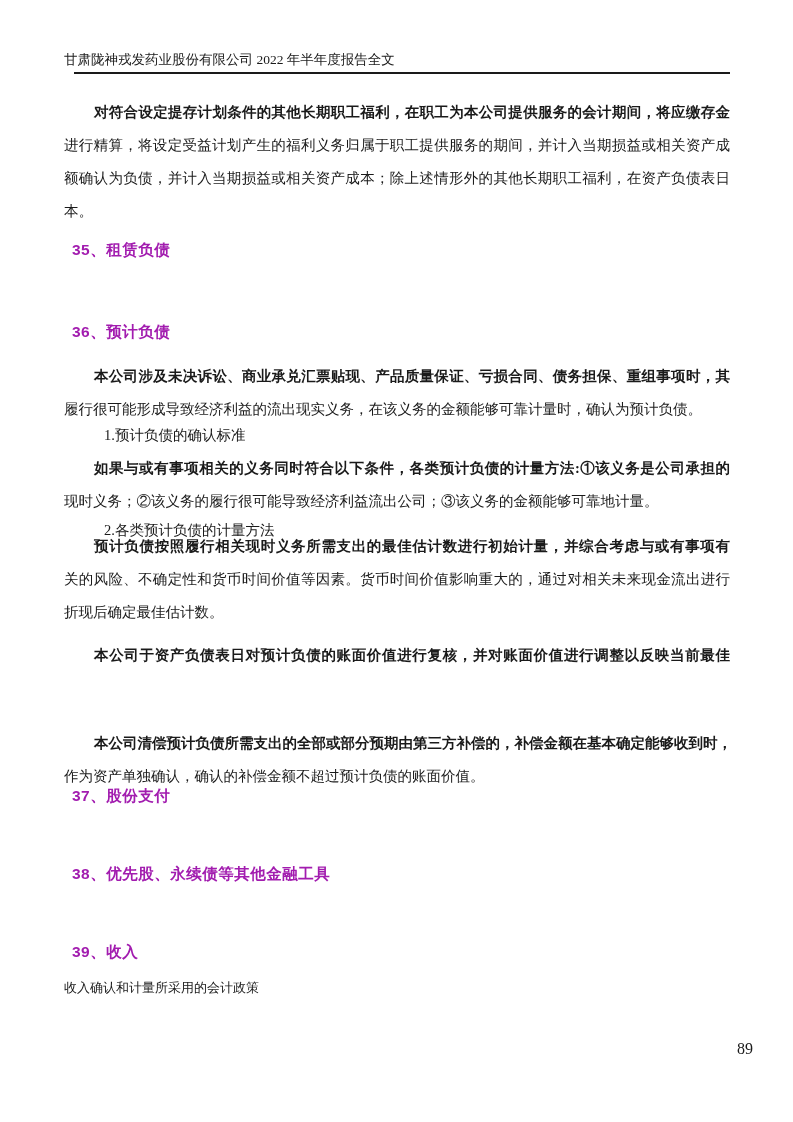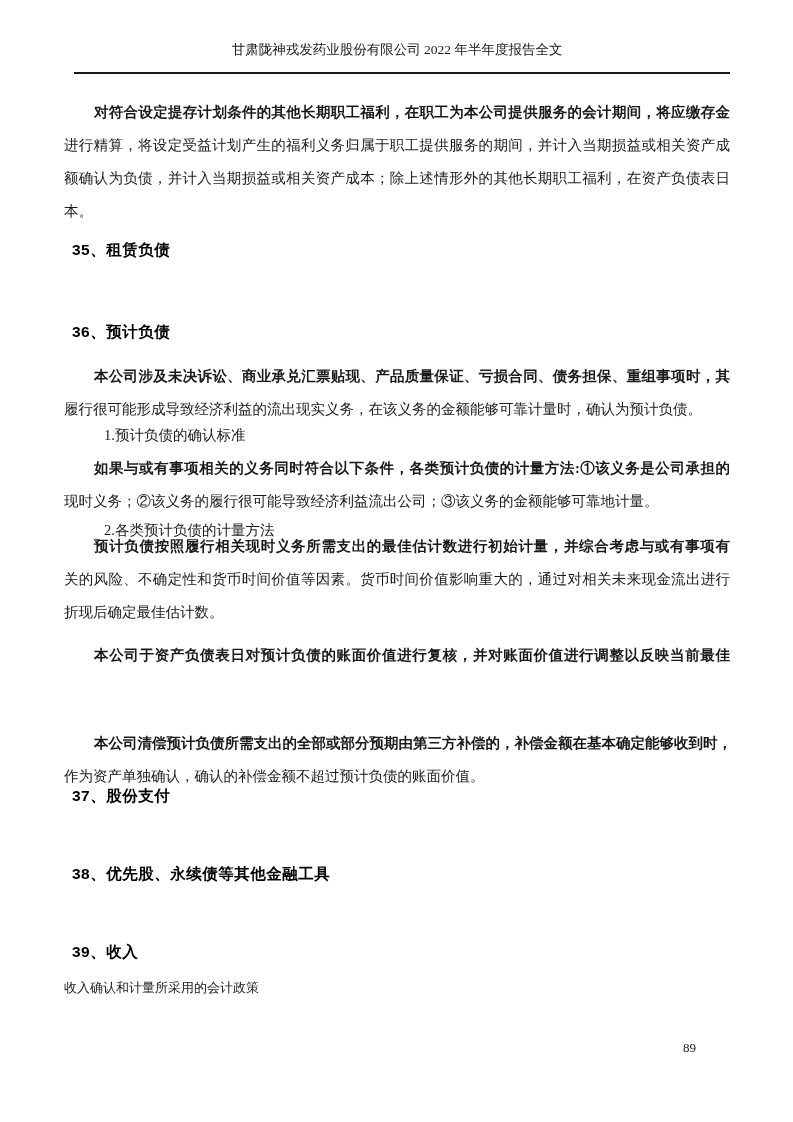--- a/index.html
+++ b/index.html
@@ -8,24 +8,24 @@
     width: 793px;
     height: 1122px;
     margin: 0 auto;
     background: #ffffff;
     color: #1a1a1a;
     font-family: "Liberation Serif", "DejaVu Serif", serif;
     overflow: hidden;
   }
   .header {
     position: absolute;
-    top: 41px;
+    top: 51px;
     left: 64px;
     width: 666px;
-    text-align: center;
+    text-align: left;
     font-size: 13.5px;
     line-height: 18px;
     white-space: nowrap;
   }
   .header-rule {
     position: absolute;
     top: 72px;
     left: 74px;
     width: 656px;
     height: 2px;
@@ -52,37 +52,37 @@
     position: absolute;
     left: 72px;
     margin: 0;
     font-size: 15.5px;
     font-weight: bold;
     font-family: "Liberation Sans", "DejaVu Sans", sans-serif;
     letter-spacing: 0.5px;
     height: 20px;
     line-height: 20px;
     white-space: nowrap;
-    color: #000000;
+    color: #a21caf;
   }
   .note {
     position: absolute;
     left: 64px;
     font-size: 13px;
     height: 20px;
     line-height: 20px;
     white-space: nowrap;
   }
   .page-number {
     position: absolute;
     top: 1040px;
-    left: 662px;
+    left: 728px;
     width: 34px;
-    text-align: right;
-    font-size: 13px;
+    text-align: center;
+    font-size: 16px;
   }
 </style>
 </head>
 <body>
 
 <div class="page">
 
   <div class="header">
     <span>甘肃陇神戎发药业股份有限公司 2022 年半年度报告全文</span>
   </div>

